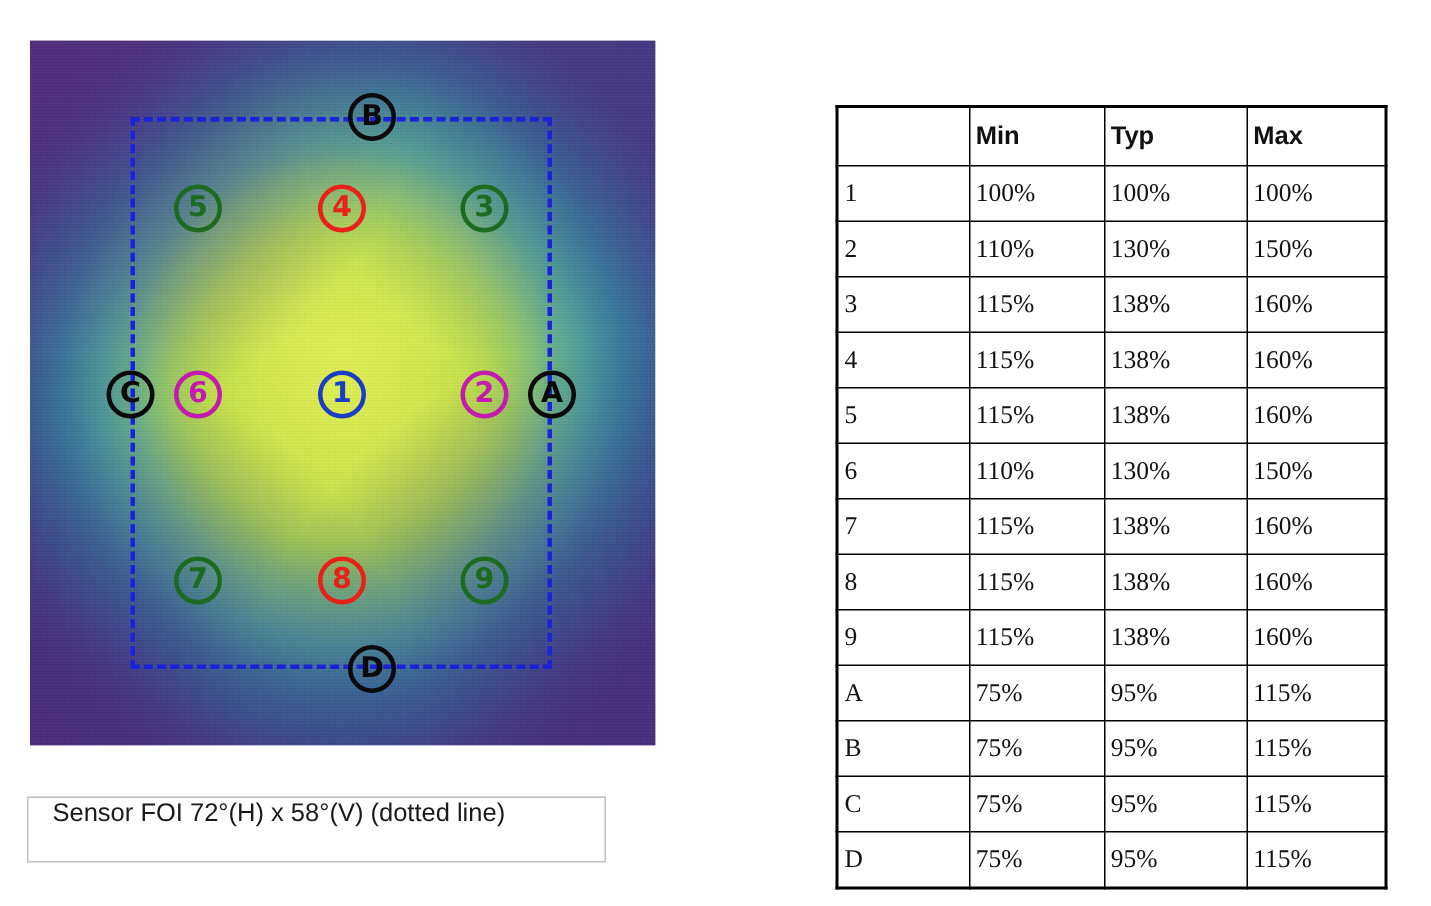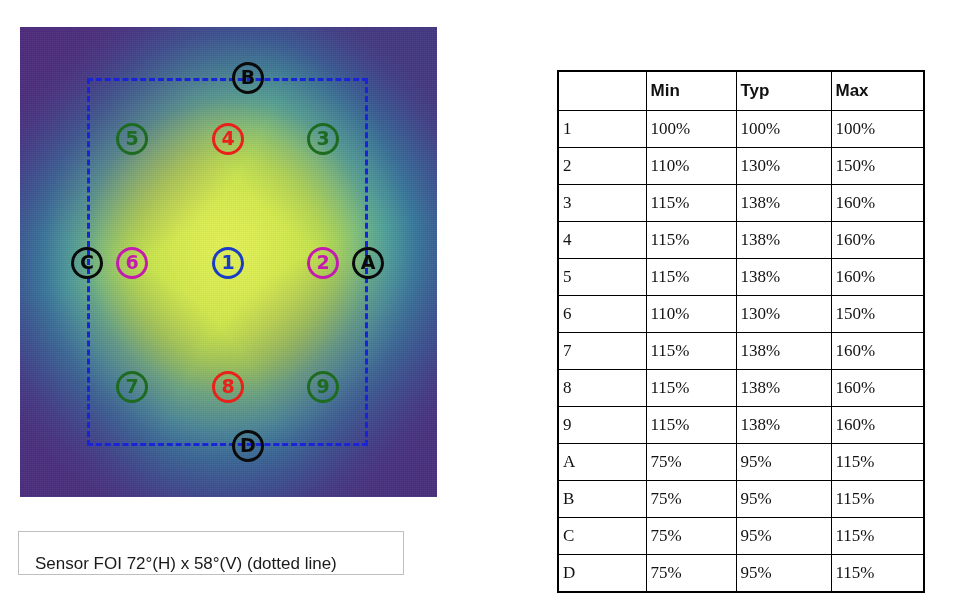--- a/index.html
+++ b/index.html
@@ -75,21 +75,21 @@
   .m-magenta{border:3px solid #c41ab0;color:#c41ab0;}
   .m-black {border:3px solid #0a0a0a;color:#0a0a0a;}
   .marker span{display:block;transform:translateY(-1px);}
 
   
   #caption-box{
     position:absolute;left:18px;top:531px;width:386px;height:44px;
     border:1px solid #bfbfbf;
     background:#ffffff;
     box-sizing:border-box;
-    display:flex;align-items:flex-end;
+    display:flex;align-items:flex-start;
   }
   #caption-text{
     padding-left:16px;
     font-size:17px;
     color:#1a1a1a;
     white-space:nowrap;
   }
 
   
   #spec-table{

